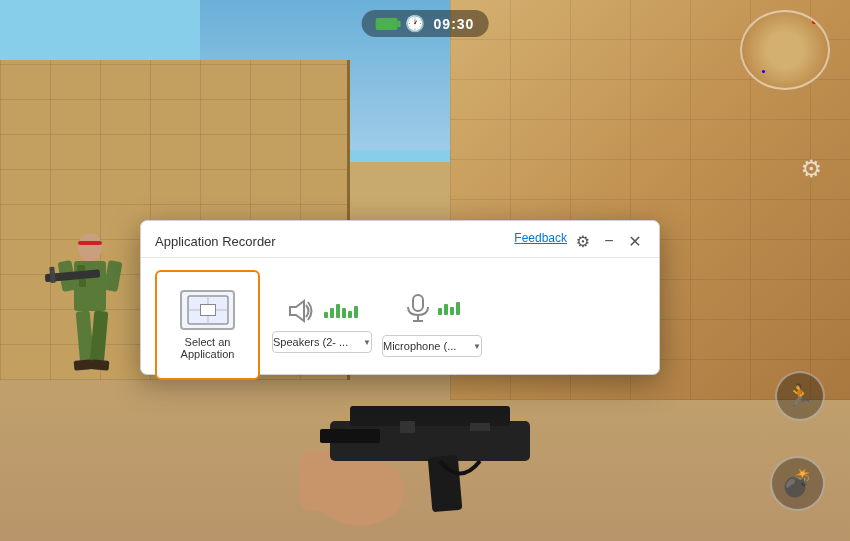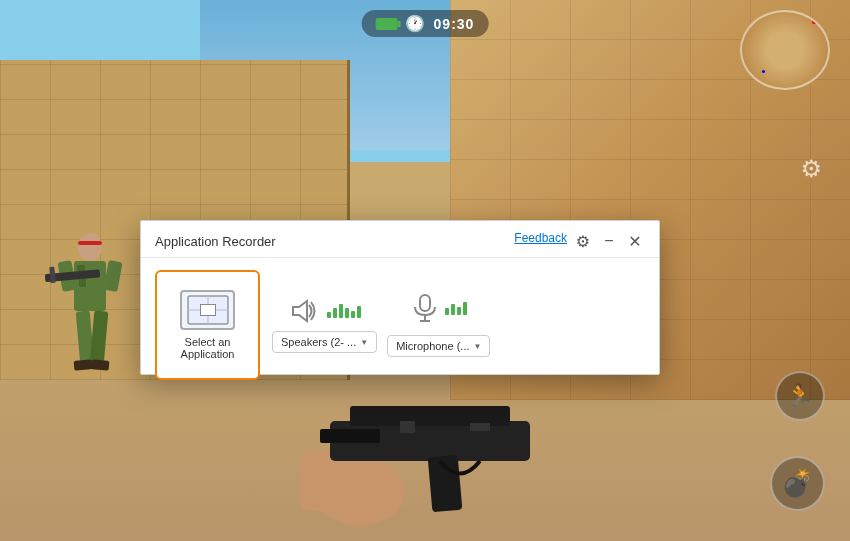--- a/index.html
+++ b/index.html
@@ -180,21 +180,21 @@
     }
 
     
     .dialog-overlay {
       position: absolute;
       top: 220px;
       left: 140px;
       width: 520px;
       height: 155px;
       background: white;
-      border-radius: 2px;
+      border-radius: 7px;
       box-shadow: 0 8px 30px rgba(0,0,0,0.35);
       border: 1px solid #d0d0d0;
     }
 
     .dialog-titlebar {
       display: flex;
       align-items: center;
       justify-content: space-between;
       padding: 10px 14px 6px;
       border-bottom: 1px solid #e8e8e8;
@@ -324,21 +324,21 @@
       flex-direction: column;
       align-items: center;
       gap: 6px;
     }
 
     .audio-dropdown {
       display: flex;
       align-items: center;
       border: 1px solid #ccc;
       border-radius: 4px;
-      padding: 4px 8px;
+      padding: 4px 0;
       font-size: 11px;
       color: #333;
       background: white;
       cursor: pointer;
       min-width: 100px;
       justify-content: space-between;
       gap: 4px;
     }
 
     .dropdown-arrow {

